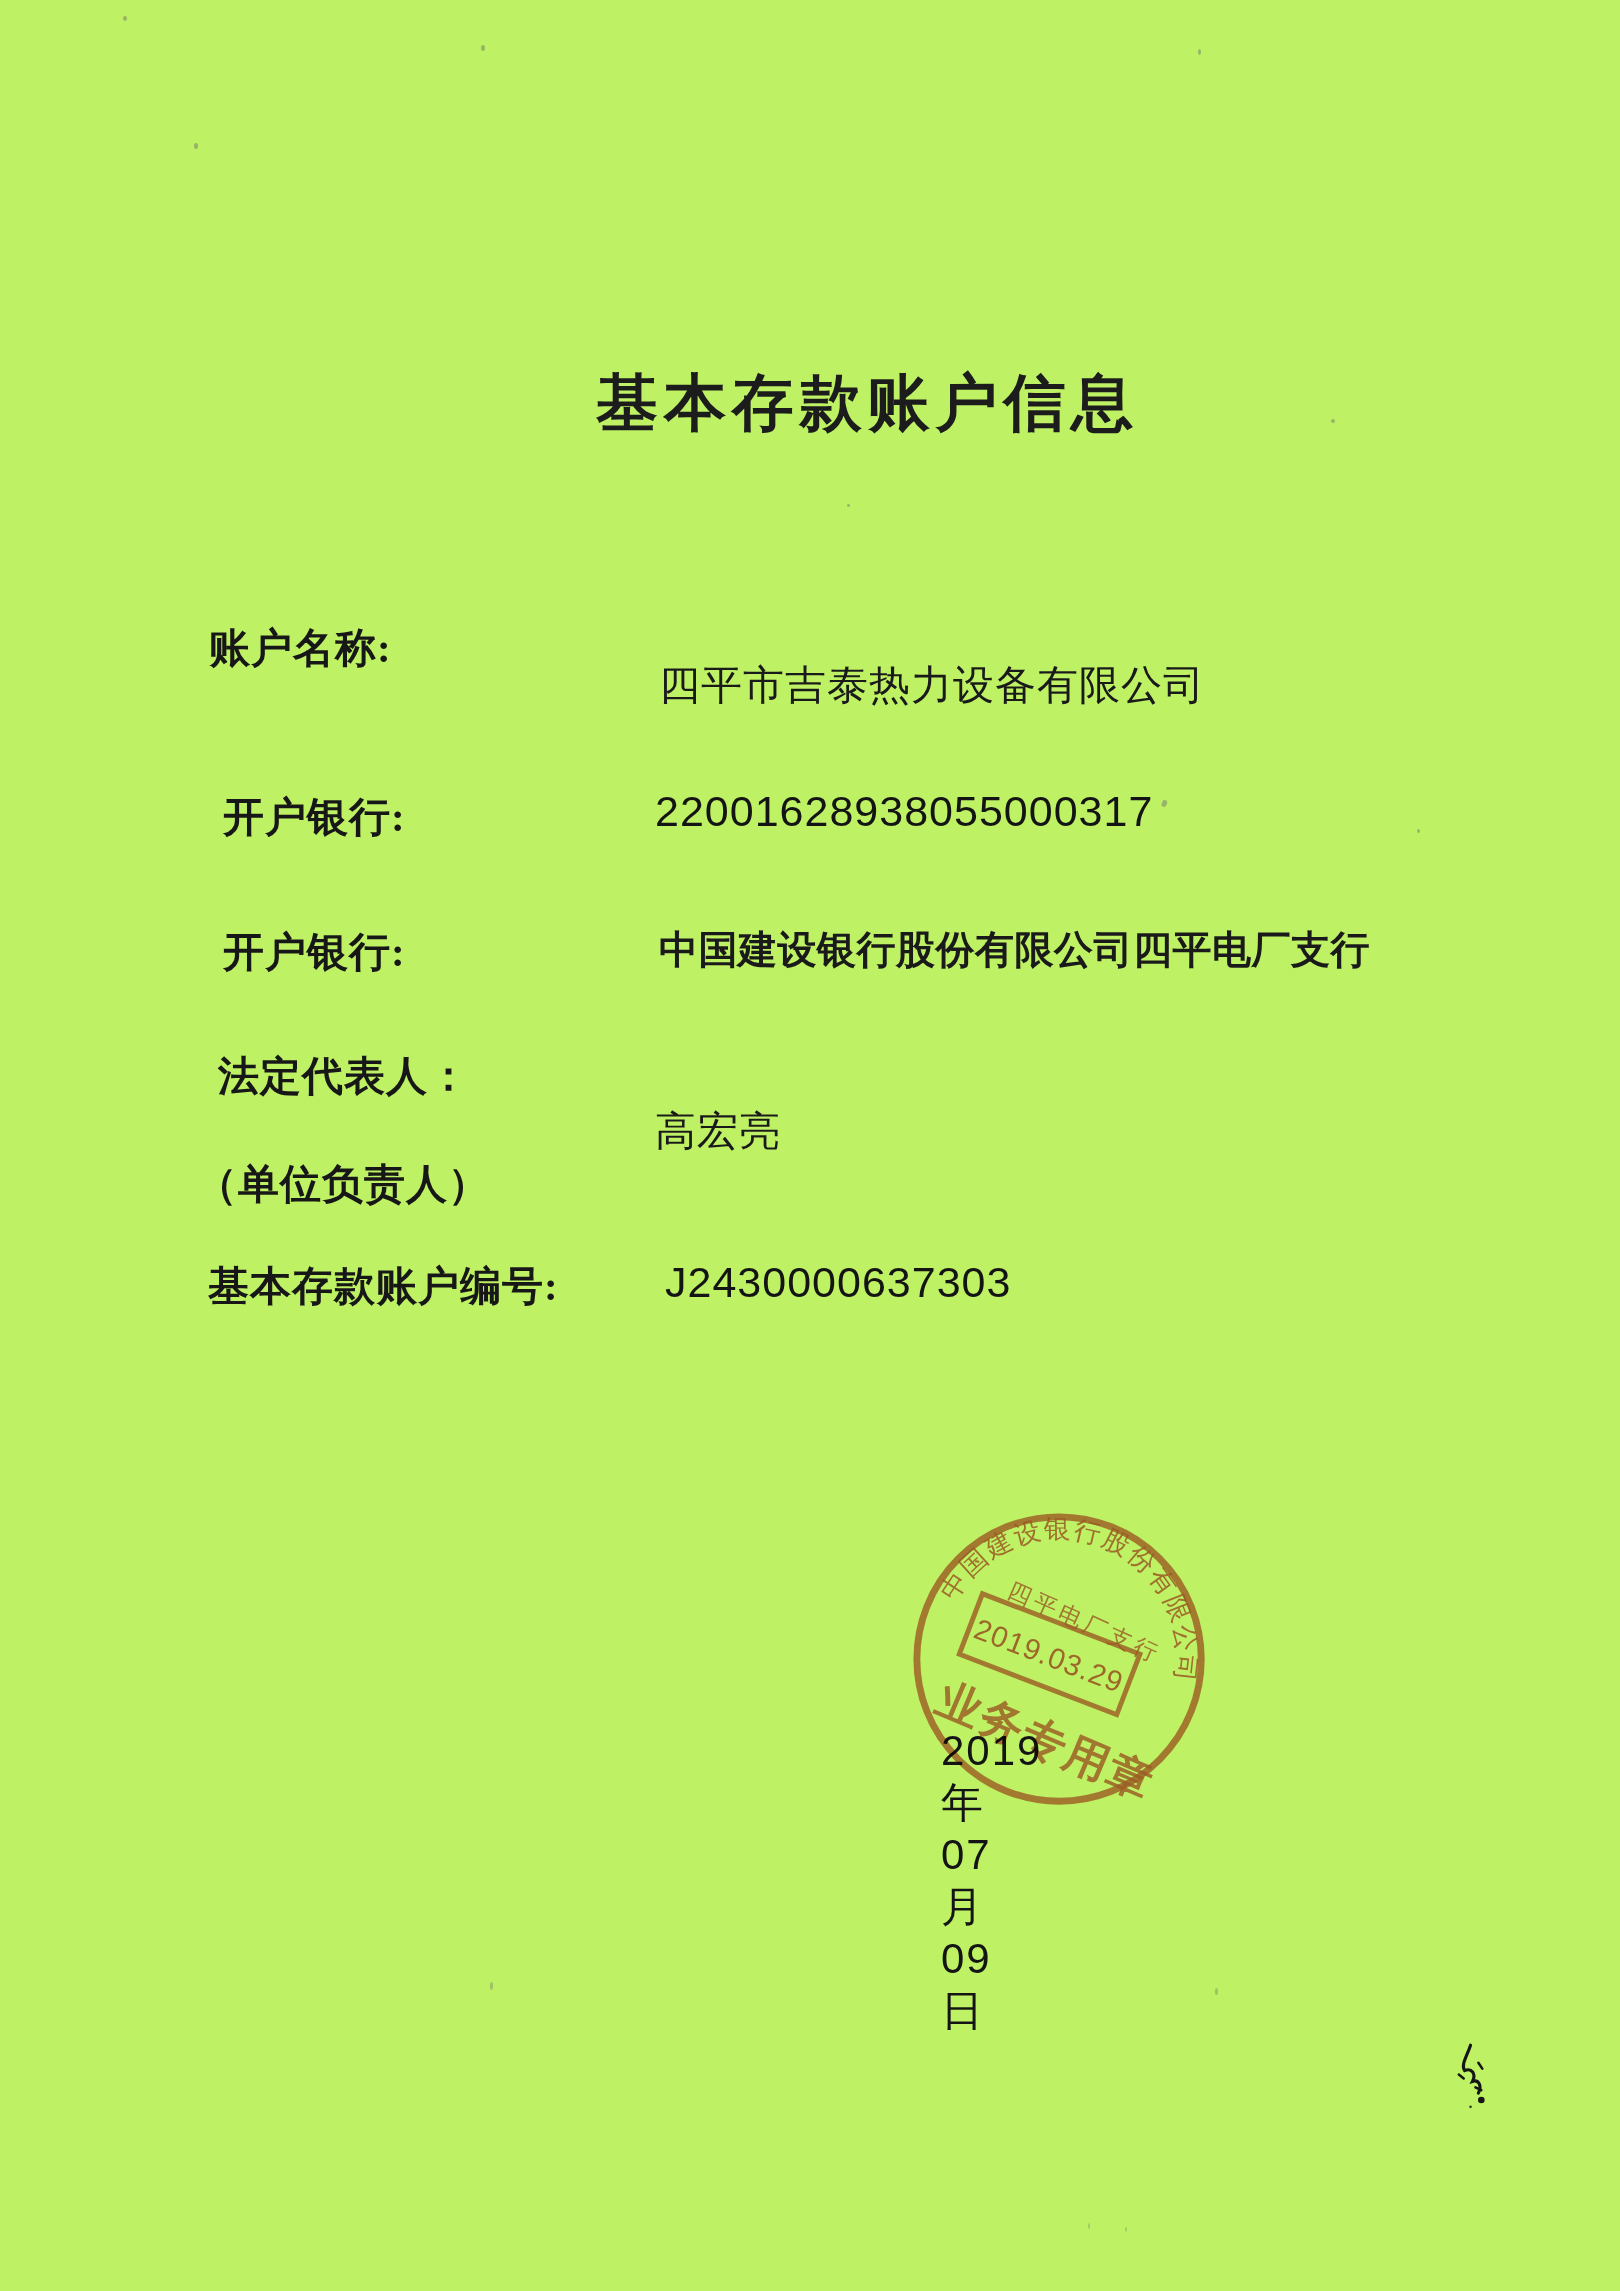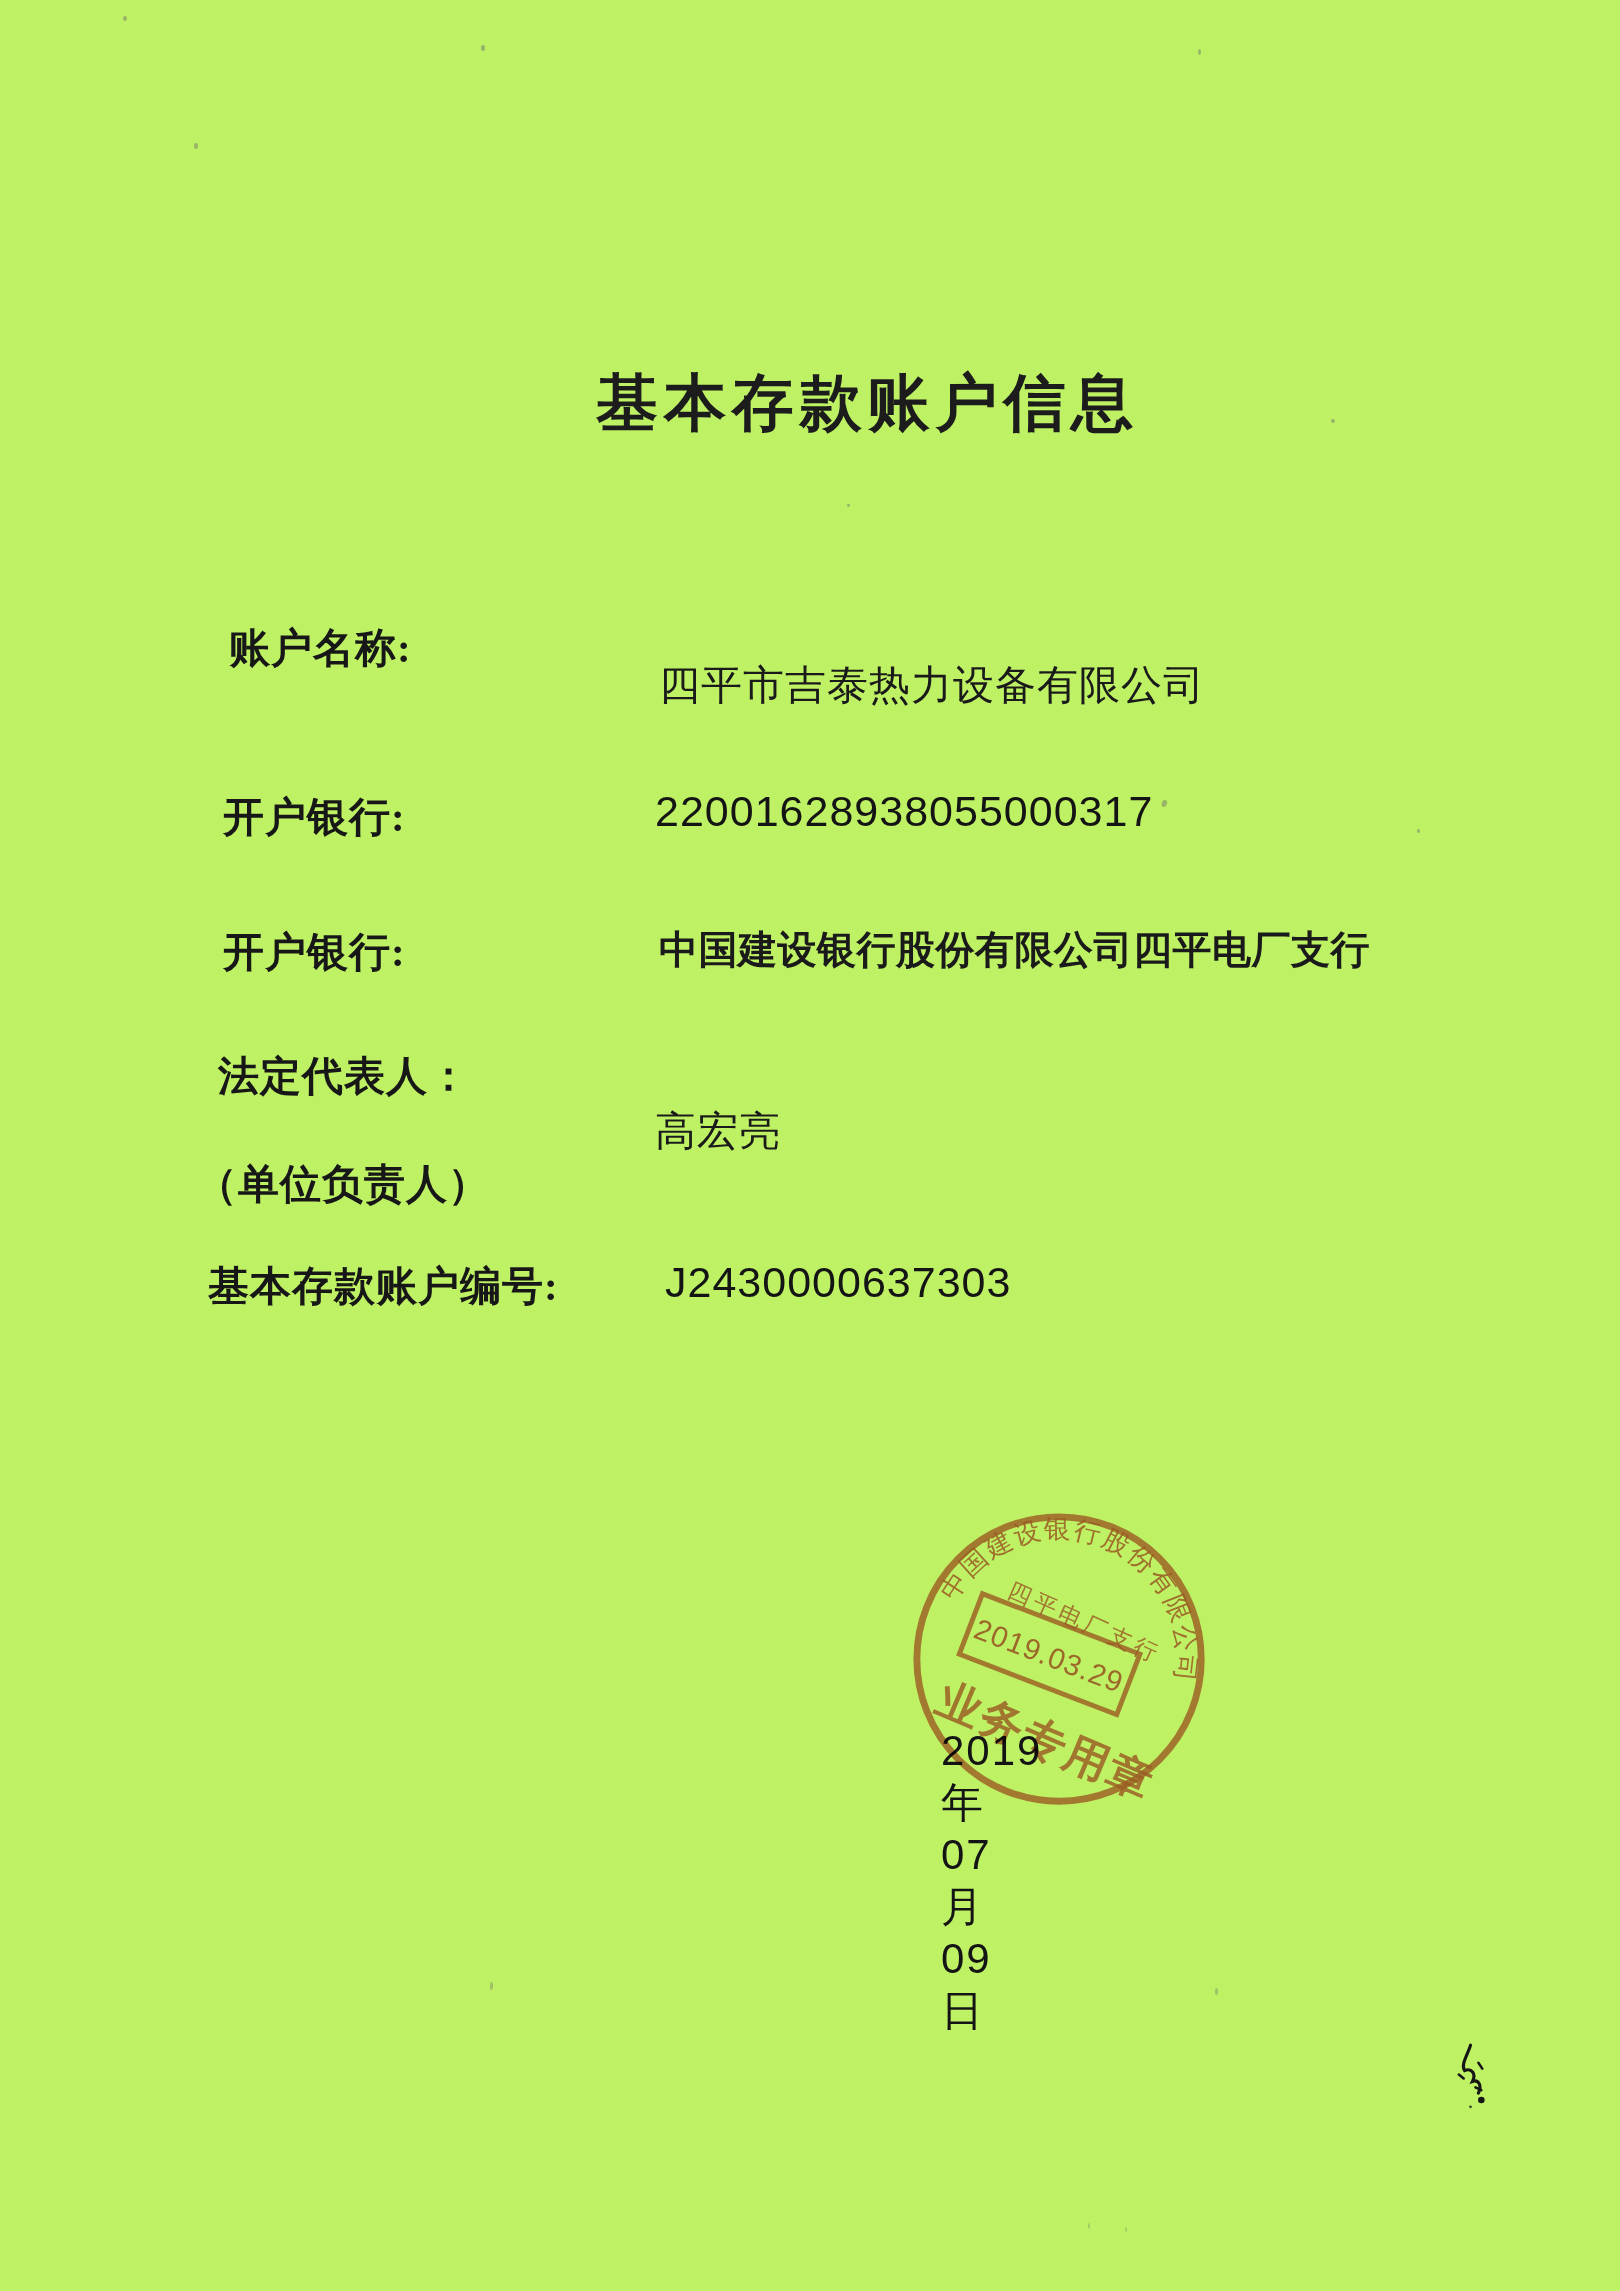--- a/index.html
+++ b/index.html
@@ -60,21 +60,21 @@
     opacity:0.45;
   }
 </style>
 </head>
 <body>
 
 <div class="page">
 
   <div class="abs title" style="left:596px; top:361px;">基本存款账户信息</div>
 
-  <div class="abs label" style="left:229px; top:621px;">账户名称:</div>
+  <div class="abs label" style="left:209px; top:621px;">账户名称:</div>
   <div class="abs value-cjk" style="left:659px; top:618px;margin-top:40px;">四平市吉泰热力设备有限公司</div>
 
   <div class="abs label" style="left:223px; top:790px;">开户银行:</div>
   <div class="abs value-num" style="left:655px; top:787px;">22001628938055000317</div>
 
   <div class="abs label" style="left:223px; top:925px;">开户银行:</div>
   <div class="abs value-cjk long" style="left:659px; top:923px;font-weight:bold;">中国建设银行股份有限公司四平电厂支行</div>
 
   <div class="abs label" style="left:218px; top:1049px;">法定代表人：</div>
   <div class="abs label" style="left:196px; top:1157px;">（单位负责人）</div>

